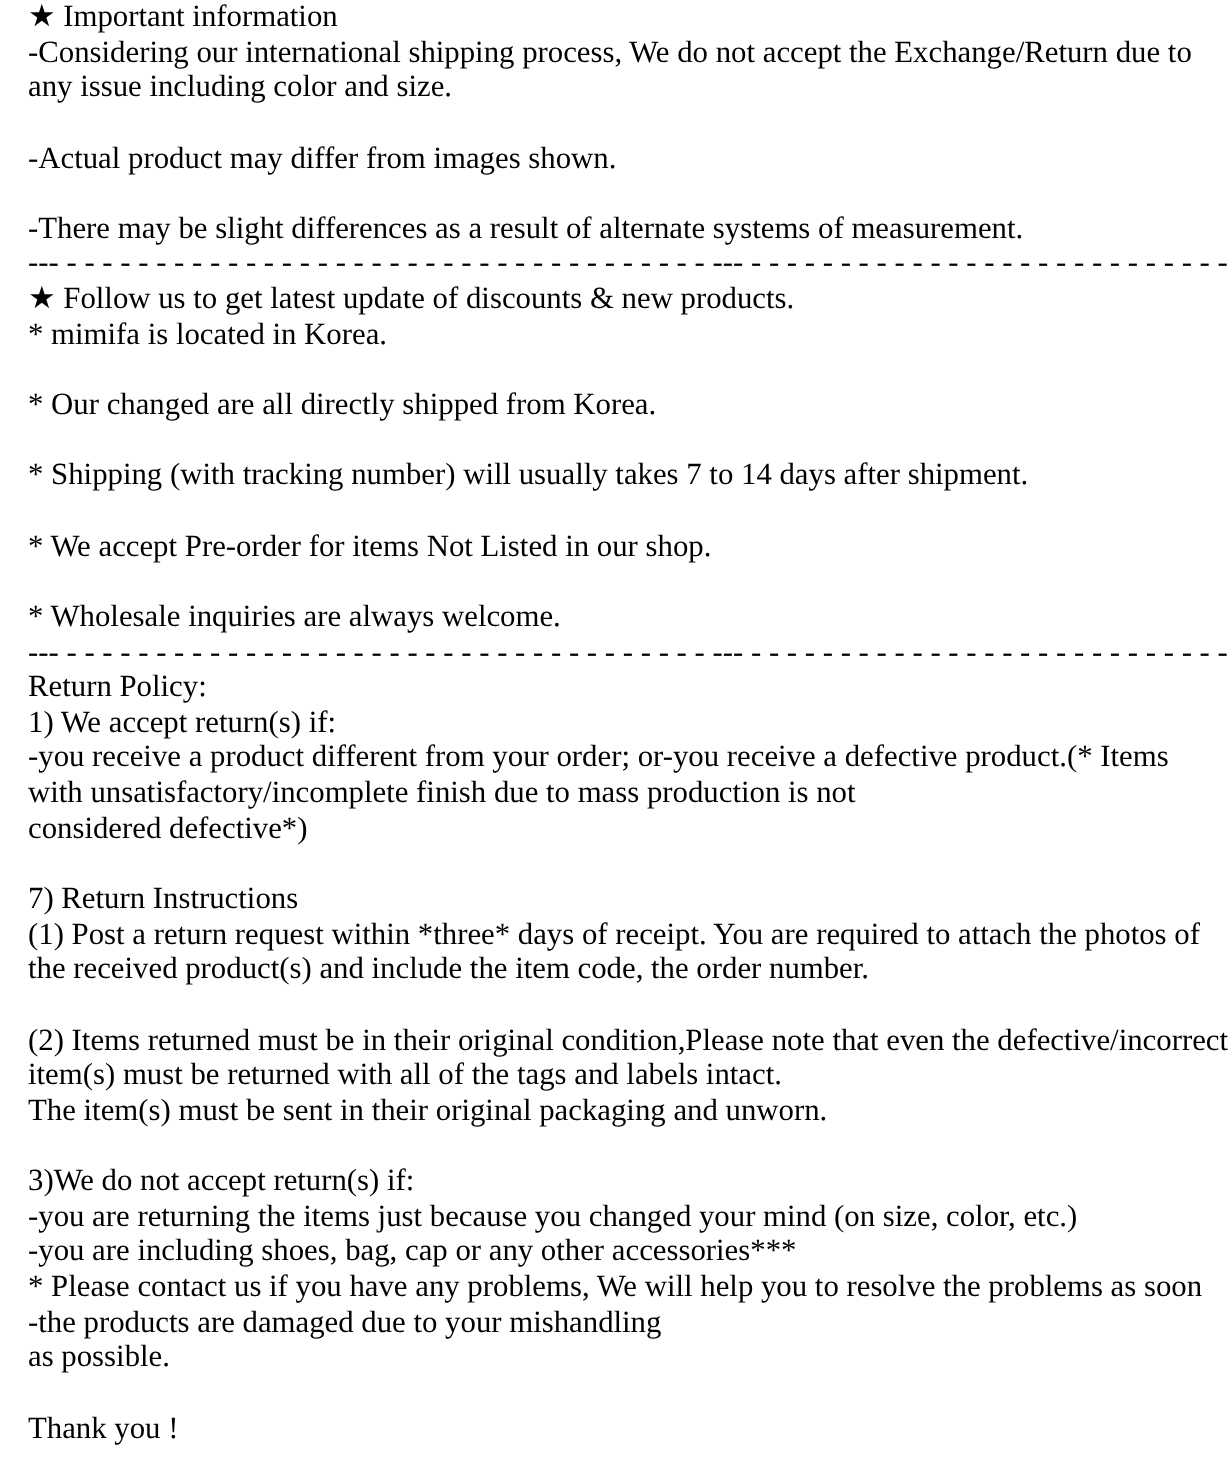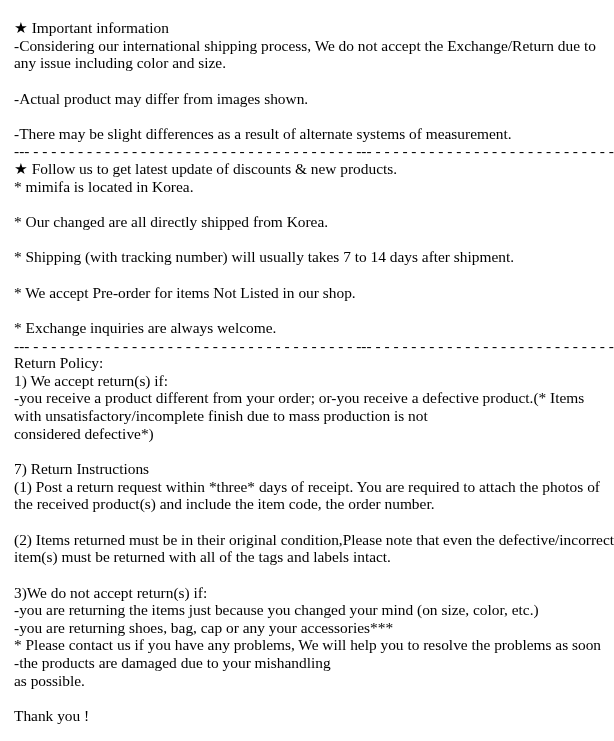--- a/index.html
+++ b/index.html
@@ -9,21 +9,21 @@
   }
   body {
     width: 614px;
     height: 741px;
     overflow: hidden;
   }
   .doc {
     box-sizing: border-box;
     width: 614px;
     height: 741px;
-    padding: 19px 0 0 14px;
+    padding: 0 0 0 14px;
     font-family: "Liberation Serif", "DejaVu Serif", serif;
     font-size: 15.4px;
     line-height: 17.65px;
     color: #000000;
     overflow: hidden;
     border-radius: 15px;
   }
   .line {
     height: 17.65px;
     white-space: pre;
@@ -44,36 +44,37 @@
     <div class="line">--- - - - - - - - - - - - - - - - - - - - - - - - - - - - - - - - - - - - - --- - - - - - - - - - - - - - - - - - - - - - - - - - - - - - - - - - - - - - - - </div>
     <div class="line">★ Follow us to get latest update of discounts &amp; new products.</div>
     <div class="line">* mimifa is located in Korea.</div>
     <div class="line"></div>
     <div class="line">* Our changed are all directly shipped from Korea.</div>
     <div class="line"></div>
     <div class="line">* Shipping (with tracking number) will usually takes 7 to 14 days after shipment.</div>
     <div class="line"></div>
     <div class="line">* We accept Pre-order for items Not Listed in our shop.</div>
     <div class="line"></div>
-    <div class="line">* Exchange inquiries are always welcome.</div>
+    <div class="line">* Wholesale inquiries are always welcome.</div>
     <div class="line">--- - - - - - - - - - - - - - - - - - - - - - - - - - - - - - - - - - - - - --- - - - - - - - - - - - - - - - - - - - - - - - - - - - - - - - - - - - - - - - </div>
     <div class="line">Return Policy:</div>
     <div class="line">1) We accept return(s) if:</div>
     <div class="line">-you receive a product different from your order; or-you receive a defective product.(* Items</div>
     <div class="line">with unsatisfactory/incomplete finish due to mass production is not</div>
     <div class="line">considered defective*)</div>
     <div class="line"></div>
     <div class="line">7) Return Instructions</div>
     <div class="line">(1) Post a return request within *three* days of receipt. You are required to attach the photos of</div>
     <div class="line">the received product(s) and include the item code, the order number.</div>
     <div class="line"></div>
     <div class="line">(2) Items returned must be in their original condition,Please note that even the defective/incorrect</div>
     <div class="line">item(s) must be returned with all of the tags and labels intact.</div>
+    <div class="line">The item(s) must be sent in their original packaging and unworn.</div>
     <div class="line"></div>
     <div class="line">3)We do not accept return(s) if:</div>
     <div class="line">-you are returning the items just because you changed your mind (on size, color, etc.)</div>
-    <div class="line">-you are returning shoes, bag, cap or any your accessories***</div>
+    <div class="line">-you are including shoes, bag, cap or any other accessories***</div>
     <div class="line">* Please contact us if you have any problems, We will help you to resolve the problems as soon</div>
     <div class="line">-the products are damaged due to your mishandling</div>
     <div class="line">as possible.</div>
     <div class="line"></div>
     <div class="line">Thank you !</div>
   </div>
 
 </body></html>

